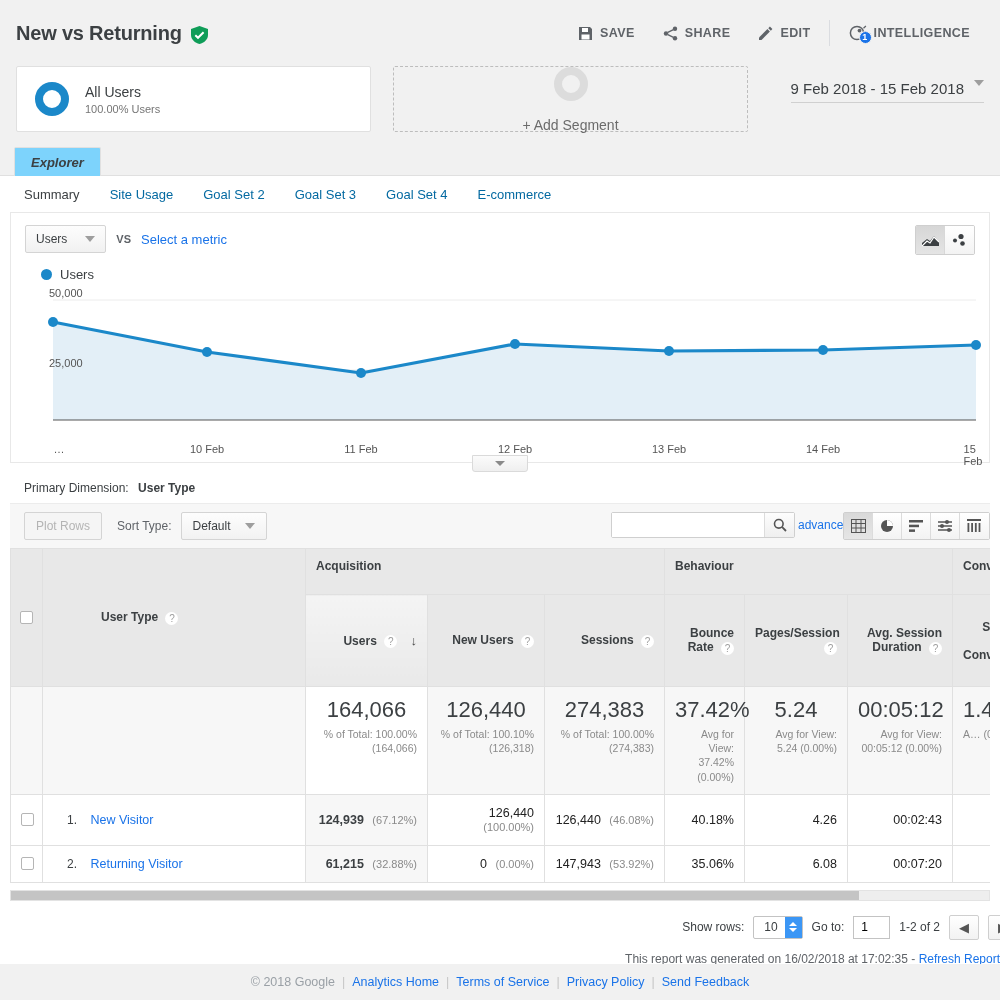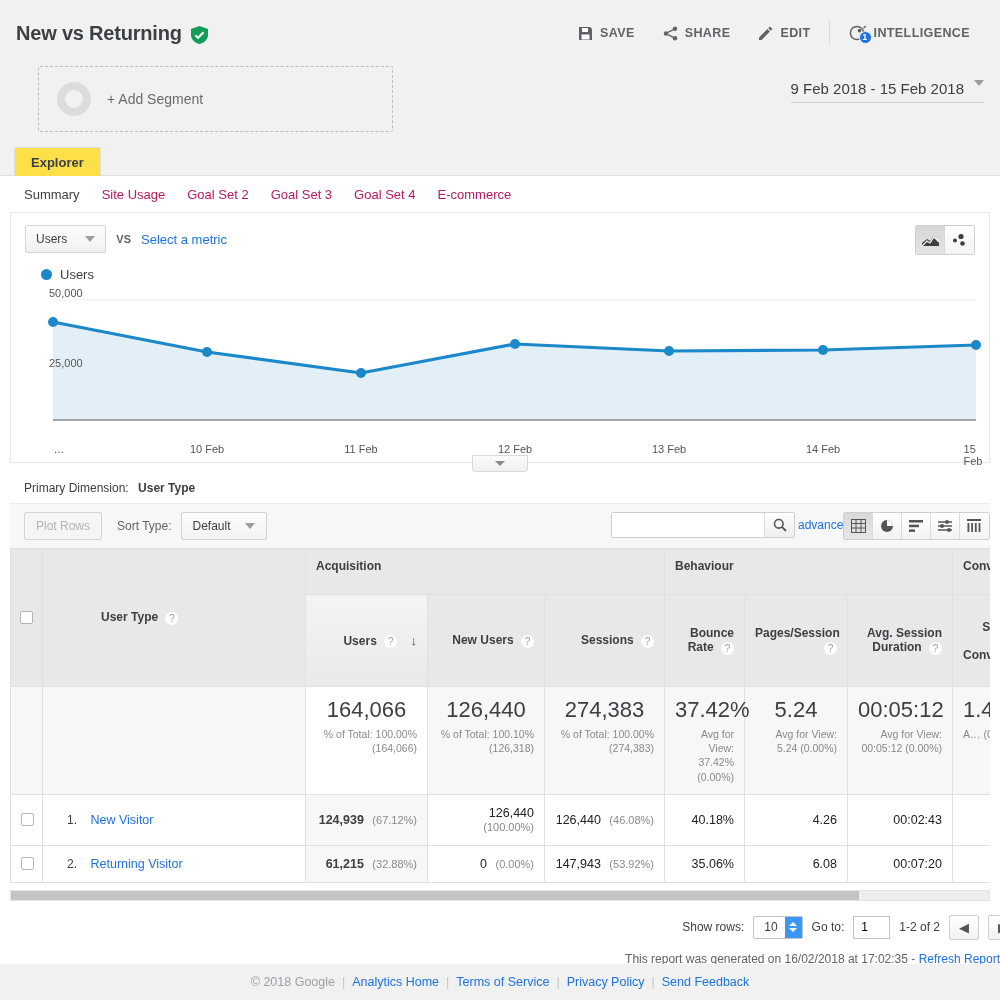--- a/index.html
+++ b/index.html
@@ -47,21 +47,21 @@
     display: flex; align-items: flex-start; position: relative;
   }
   .segment {
     width: 355px; height: 66px; background: #fff;
     border: 1px solid #e0e0e0; border-radius: 2px;
     display: flex; align-items: center; padding: 0 18px; gap: 16px;
     cursor: pointer;
   }
   .segment.add {
     background: transparent; border: 1px dashed #bdbdbd;
-    margin-left: 22px; color: #7b7b7b;
+    margin-left: 22px; color: #7b7b7b; flex-direction: column;
   }
   .donut {
     width: 34px; height: 34px; border-radius: 50%;
     border: 8px solid #1b88c9; flex: 0 0 auto;
   }
   .donut.grey { border-color: #dcdcdc; }
   .seg-name { font-size: 14px; color: #3c4043; margin-bottom: 3px; }
   .seg-sub { font-size: 11px; color: #757575; }
   .add-label { font-size: 14px; color: #6b6b6b; }
   .daterange {
@@ -77,31 +77,31 @@
   }
 
   
   .card { background: #fff; margin: 0 10px; position: relative; }
   .tabstrip {
     height: 30px; border-bottom: 1px solid #e0e0e0;
     padding-left: 14px; display: flex; align-items: flex-end;
     background: #f1f1f1;
   }
   .tab {
-    background: #fde047; border: 1px solid #e0e0e0; border-bottom: none;
+    background: #7dd3fc; border: 1px solid #e0e0e0; border-bottom: none;
     padding: 7px 16px 6px 16px; font-size: 13px; font-weight: bold;
     color: #3c4043; border-radius: 2px 2px 0 0; position: relative;
-    top: 1px; cursor: pointer;
+    top: 1px; cursor: pointer; font-style: italic;
   }
   .subnav {
-    display: flex; align-items: center; gap: 22px;
+    display: flex; align-items: center; gap: 30px;
     padding: 11px 14px 10px 14px; font-size: 13px;
     border-bottom: 1px solid #e8e8e8;
   }
-  .subnav a { color: #be185d; text-decoration: none; cursor: pointer; }
+  .subnav a { color: #0369a1; text-decoration: none; cursor: pointer; }
   .subnav a.active { color: #3c4043; cursor: default; }
 
   
   .chart-panel { border: 1px solid #e8e8e8; border-top: none; margin: 0 10px; position: relative; }
   .chart-controls {
     display: flex; align-items: center; padding: 12px 14px 8px 14px;
     position: relative;
   }
   .btn {
     border: 1px solid #d4d4d4; border-radius: 2px;
@@ -342,20 +342,27 @@
             <path d="M15.5 3.2l2.4-2.2M15.9 6.6l2.6 0" stroke="#5f6368" stroke-width="1.3"></path>
           </svg>
         <span class="intel-badge">1</span>
       </span>
       <span>INTELLIGENCE</span>
     </div>
   </div>
 </div>
 
 <div class="segbar">
+  <div class="segment">
+    <div class="donut"></div>
+    <div>
+      <div class="seg-name">All Users</div>
+      <div class="seg-sub">100.00% Users</div>
+    </div>
+  </div>
   <div class="segment add">
     <div class="donut grey"></div>
     <div class="add-label">+ Add Segment</div>
   </div>
   <div class="daterange">
     <span>9 Feb 2018 - 15 Feb 2018</span>
     <span class="caret"></span>
   </div>
 </div>
 

